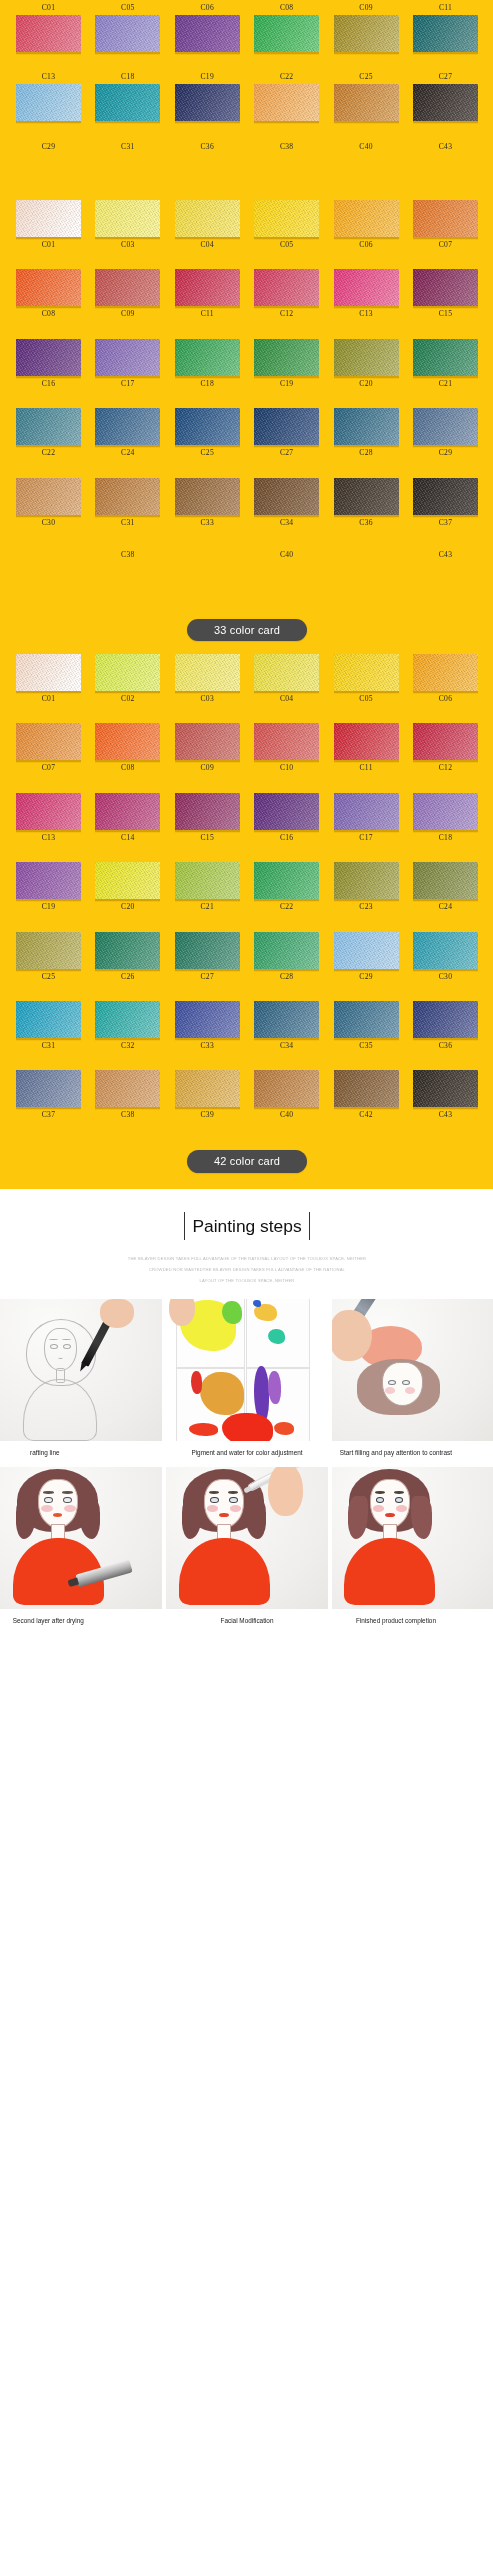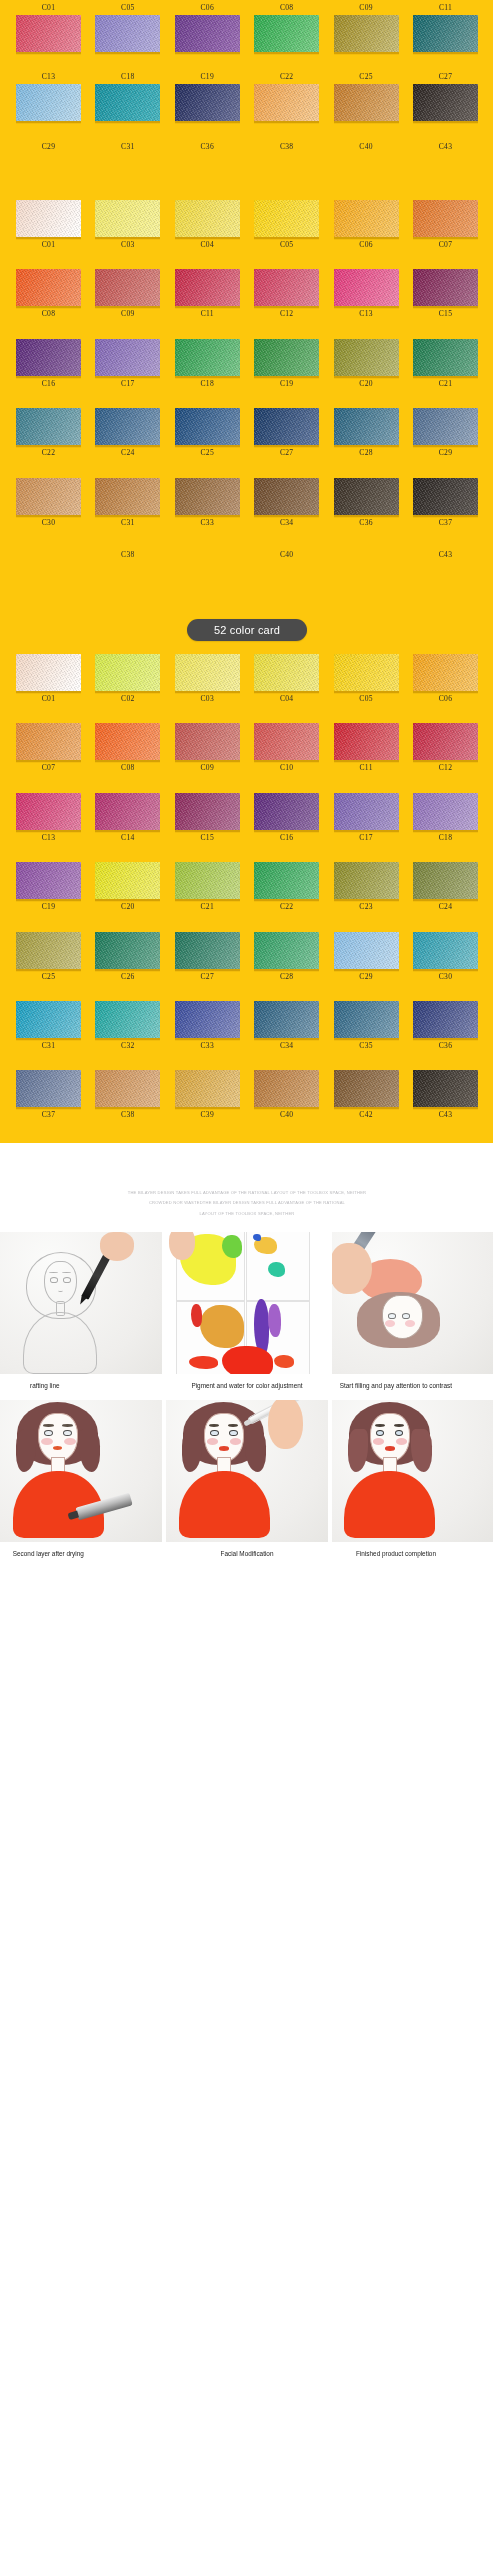--- a/index.html
+++ b/index.html
@@ -427,21 +427,21 @@
               <div class="label"></div>
               <div class="chip empty"></div>
             </div>
             <div class="cell lbl-above">
               <div class="label">C43</div>
               <div class="chip empty"></div>
             </div>
           </div>
           <div class="row-spacer sm"></div>
           <div class="banner-wrap">
-            <div class="banner">52 color card</div>
+            <div class="banner">33 color card</div>
           </div>
         </div>
         <div>
           <div class="swatch-grid">
             <div class="cell lbl-below">
               <div class="label">C01</div>
               <div class="chip" style="background: linear-gradient(118deg, rgb(243, 216, 198) 0%, rgb(255, 255, 255) 100%);"></div>
             </div>
             <div class="cell lbl-below">
               <div class="label">C02</div>
@@ -620,25 +620,31 @@
             <div class="cell lbl-below">
               <div class="label">C42</div>
               <div class="chip" style="background: linear-gradient(118deg, rgb(122, 86, 48) 0%, rgb(169, 140, 108) 100%);"></div>
             </div>
             <div class="cell lbl-below">
               <div class="label">C43</div>
               <div class="chip" style="background: linear-gradient(118deg, rgb(46, 40, 34) 0%, rgb(101, 94, 86) 100%);"></div>
             </div>
           </div>
           <div class="row-spacer"></div>
+          <div class="banner-wrap">
+            <div class="banner">42 color card</div>
+          </div>
         </div>
       </div>
   </div>
 
   <div class="steps-area">
+    <div class="steps-title-row">
+      <div class="steps-title">Painting steps</div>
+    </div>
     <div class="steps-sub">
       <div>THE BILAYER DESIGN TAKES FULL ADVANTAGE OF THE RATIONAL LAYOUT OF THE TOOLBOX SPACE, NEITHER</div>
       <div>CROWDED NOR WASTEDTHE BILAYER DESIGN TAKES FULL ADVANTAGE OF THE RATIONAL</div>
       <div>LAYOUT OF THE TOOLBOX SPACE, NEITHER</div>
     </div>
 
     <div class="steps-grid">
 
       <div class="step">
         <div class="photo">

